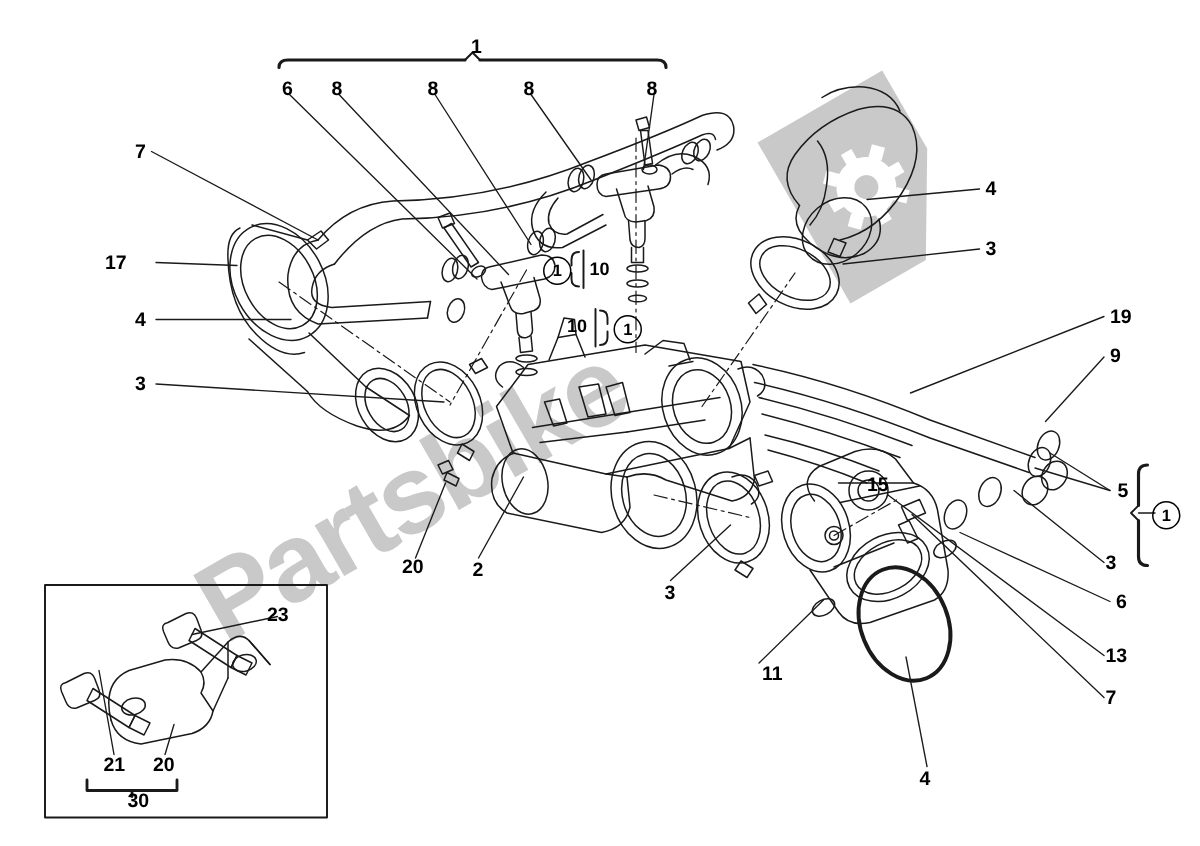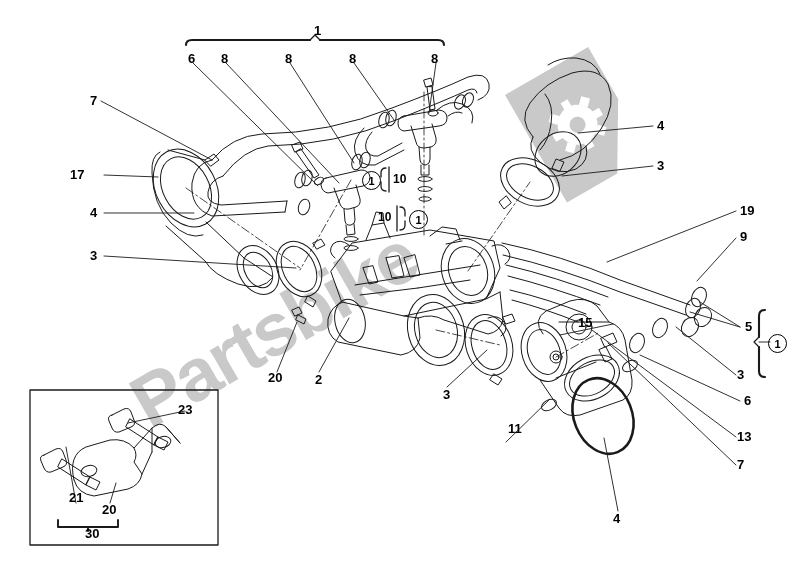--- a/index.html
+++ b/index.html
@@ -348,27 +348,27 @@
     <span class="callout" style="left:657px;top:119px">4</span>
     <span class="callout" style="left:657px;top:159px">3</span>
     <span class="callout" style="left:740px;top:204px">19</span>
     <span class="callout" style="left:740px;top:230px">9</span>
     <span class="callout" style="left:745px;top:320px">5</span>
     <span class="callout" style="left:737px;top:368px">3</span>
     <span class="callout" style="left:744px;top:394px">6</span>
     <span class="callout" style="left:578px;top:316px">15</span>
     <span class="callout" style="left:737px;top:430px">13</span>
     <span class="callout" style="left:737px;top:458px">7</span>
-    <span class="callout" style="left:508px;top:422px">11</span>
+    <span class="callout" style="left:508px;top:442px">11</span>
     <span class="callout" style="left:613px;top:512px">4</span>
     <span class="callout" style="left:268px;top:371px">20</span>
     <span class="callout" style="left:315px;top:373px">2</span>
     <span class="callout" style="left:443px;top:388px">3</span>
     <span class="callout" style="left:178px;top:403px">23</span>
-    <span class="callout" style="left:69px;top:491px">21</span>
+    <span class="callout" style="left:69px;top:503px">21</span>
     <span class="callout" style="left:102px;top:503px">20</span>
     <span class="callout" style="left:85px;top:527px">30</span>
   </div>
 
   <div class="circnum" style="left:362px;top:171px">1</div>
   <span class="callout small" style="left:393px;top:173px">10</span>
 
   <span class="callout small" style="left:378px;top:211px">10</span>
   <div class="circnum" style="left:409px;top:210px">1</div>
 

